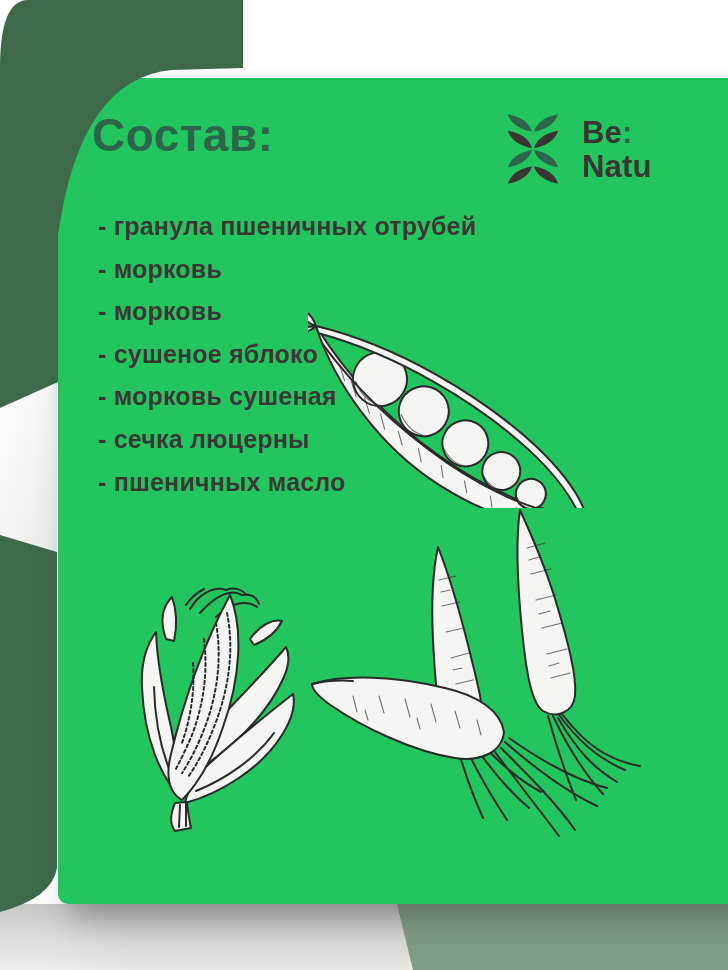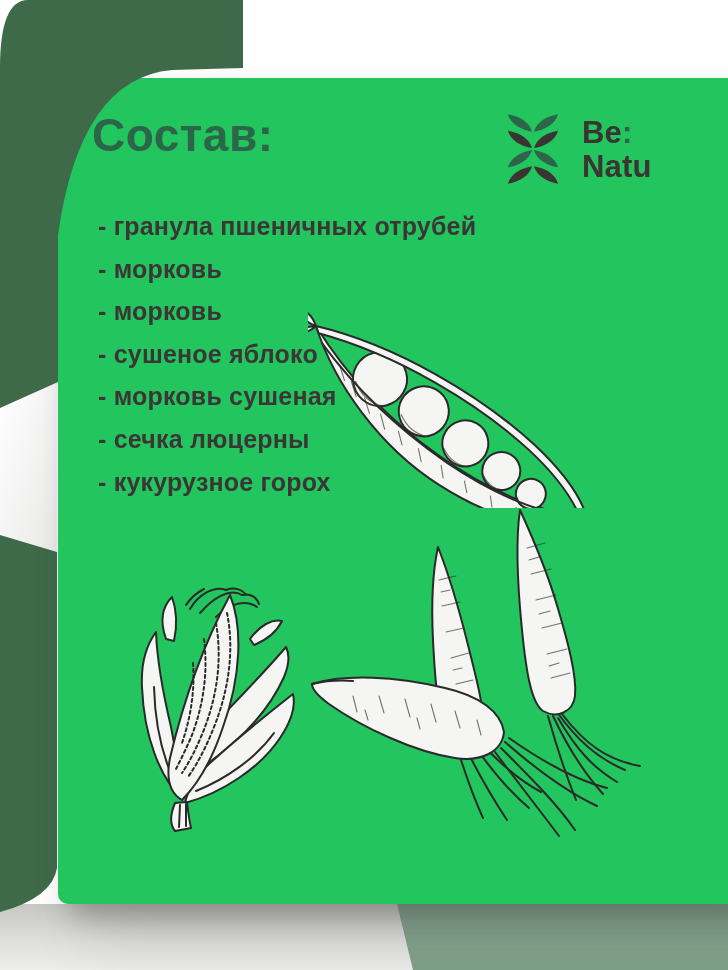--- a/index.html
+++ b/index.html
@@ -77,21 +77,21 @@
       </div>
     </div>
 
     <ul id="ingredient-list" class="abs">
       <li>- гранула пшеничных отрубей</li>
       <li>- морковь</li>
       <li>- морковь</li>
       <li>- сушеное яблоко</li>
       <li>- морковь сушеная</li>
       <li>- сечка люцерны</li>
-      <li>- кукурузное горох</li>
+      <li>- пшеничных масло</li>
     </ul>
 
     <svg class="sketch" style="left:250px;top:218px;" width="332" height="212" viewBox="0 0 332 212" aria-hidden="true">
       <g transform="translate(8,30) rotate(30)">
         <path class="ink-fill" d="M0,0 C50,27 110,45 172,51 C237,57 292,48 330,30 C307,63 252,79 186,76 C116,73 45,41 0,0 Z"></path>
         <circle class="ink-fill" cx="82" cy="14" r="27"></circle>
         <circle class="ink-fill" cx="136" cy="20" r="25"></circle>
         <circle class="ink-fill" cx="188" cy="27" r="23"></circle>
         <circle class="ink-fill" cx="233" cy="33" r="19"></circle>
         <circle class="ink-fill" cx="270" cy="38" r="15"></circle>

